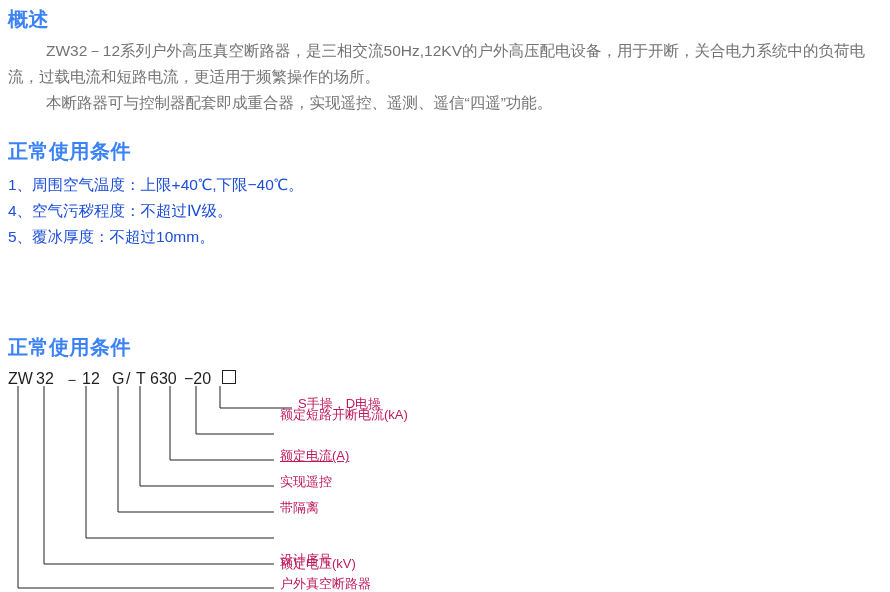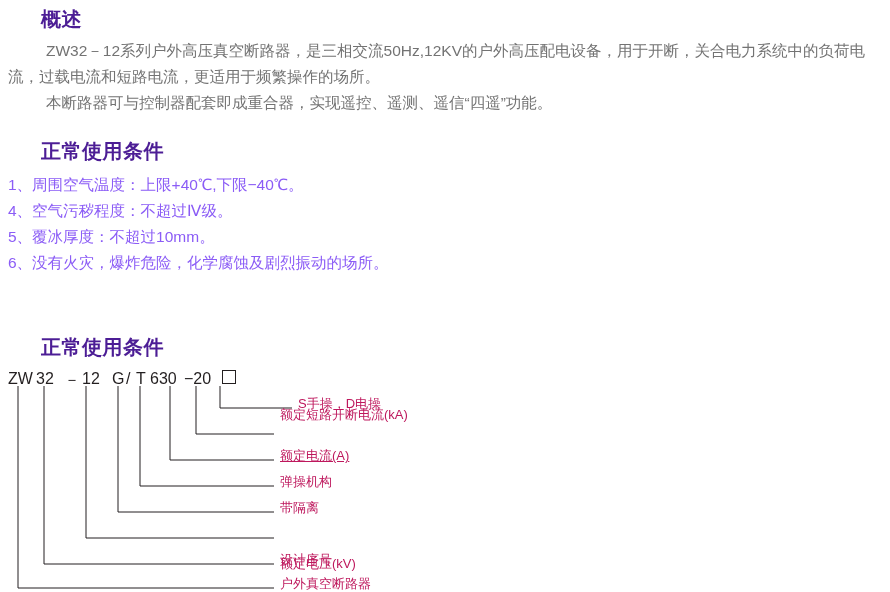--- a/index.html
+++ b/index.html
@@ -14,25 +14,24 @@
     color: #231f20;
     position: relative;
     overflow: hidden;
   }
   .page {
     position: relative;
     width: 890px;
     height: 592px;
   }
   .section-title {
-    color: #4c1d95;
+    color: #3b82f6;
     font-size: 20px;
     font-weight: bold;
     letter-spacing: 0.5px;
-    margin-left: 33px;
   }
   #overview-title {
     position: absolute;
     left: 8px;
     top: 6px;
   }
   .body-text {
     font-size: 15.5px;
     line-height: 26px;
     color: #737373;
@@ -61,21 +60,21 @@
     left: 8px;
     top: 172px;
     width: 700px;
     margin: 0;
     padding: 0;
     list-style: none;
   }
   #conditions-list li {
     font-size: 15.5px;
     line-height: 26px;
-    color: #8b5cf6;
+    color: #1d4ed8;
   }
   #model-title {
     position: absolute;
     left: 8px;
     top: 334px;
   }
   
   #model-code {
     position: absolute;
     left: 8px;
@@ -122,21 +121,20 @@
   <div class="body-text" id="overview-p1">ZW32－12系列户外高压真空断路器，是三相交流50Hz,12KV的户外高压配电设备，用于开断，关合电力系统中的负荷电流，过载电流和短路电流，更适用于频繁操作的场所。</div>
 
   <div class="body-text" id="overview-p2">本断路器可与控制器配套即成重合器，实现遥控、遥测、遥信“四遥”功能。</div>
 
   <div class="section-title" id="conditions-title">正常使用条件</div>
 
   <ul id="conditions-list">
     <li>1、周围空气温度：上限+40℃,下限−40℃。</li>
     <li>4、空气污秽程度：不超过Ⅳ级。</li>
     <li>5、覆冰厚度：不超过10mm。</li>
-    <li>6、没有火灾，爆炸危险，化学腐蚀及剧烈振动的场所。</li>
   </ul>
 
   <div class="section-title" id="model-title">正常使用条件</div>
 
   <div id="model-code">
     <span class="seg" style="left:0px">ZW</span>
     <span class="seg" style="left:28px">32</span>
     <span class="seg" style="left:56px">－</span>
     <span class="seg" style="left:74px">12</span>
     <span class="seg" style="left:104px">G</span>
@@ -165,19 +163,19 @@
 
       <path d="M 44 0 L 44 178 L 274 178"></path>
 
       <path d="M 18 0 L 18 202 L 274 202"></path>
     </g>
   </svg>
 
   <div class="leader-label" style="left:298px; top:395px;">S手操，D电操</div>
   <div class="leader-label" style="left:280px; top:406px;">额定短路开断电流(kA)</div>
   <div class="leader-label" style="left:280px; top:447px;text-decoration:underline;">额定电流(A)</div>
-  <div class="leader-label" style="left:280px; top:473px;">弹操机构</div>
+  <div class="leader-label" style="left:280px; top:473px;">实现遥控</div>
   <div class="leader-label" style="left:280px; top:499px;">带隔离</div>
   <div class="leader-label" style="left:280px; top:525px;margin-top:30px;">额定电压(kV)</div>
   <div class="leader-label" style="left:280px; top:551px;">设计序号</div>
   <div class="leader-label" style="left:280px; top:575px;">户外真空断路器</div>
 
 </div>
 
 </body></html>

